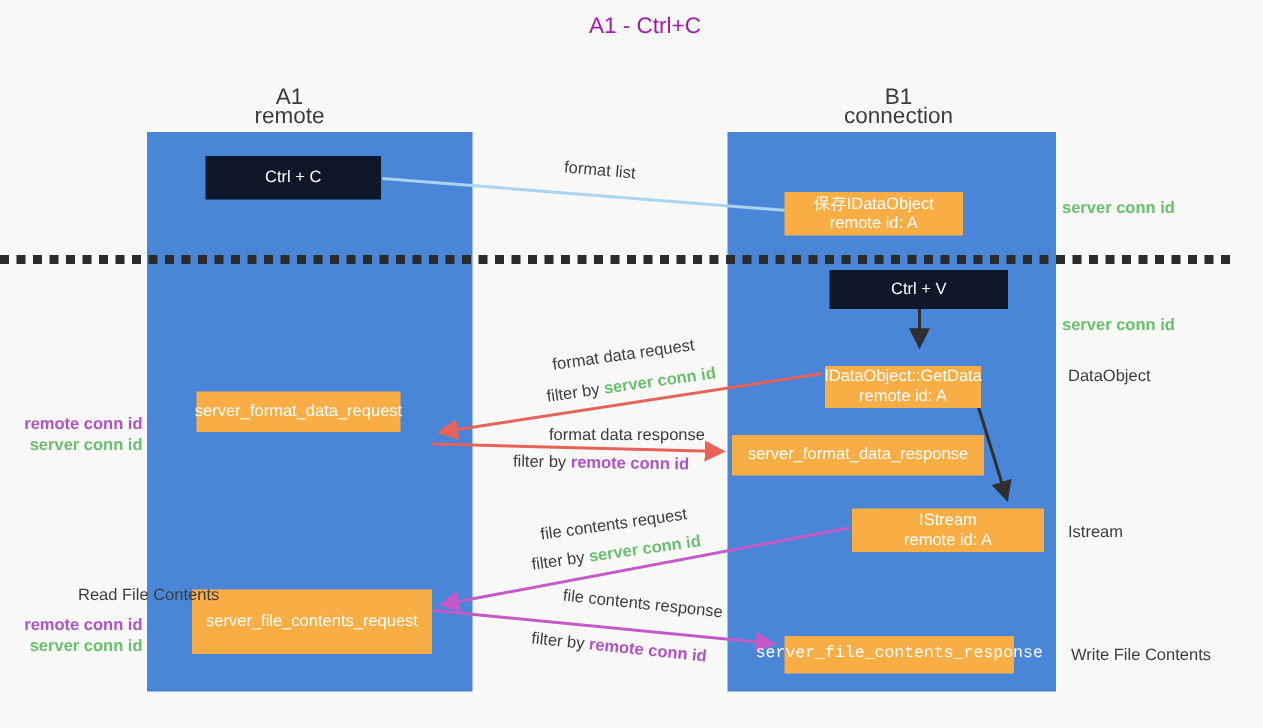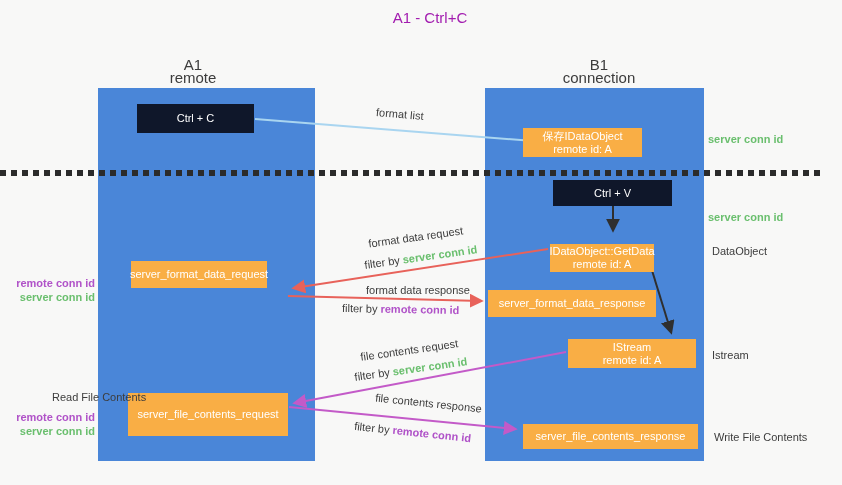--- a/index.html
+++ b/index.html
@@ -102,21 +102,21 @@
 
   <div class="box orange" style="left:568px;top:339px;width:128px;height:29px;">
     <div>IStream</div>
     <div>remote id: A</div>
   </div>
 
   <div class="box orange" style="left:128px;top:393px;width:160px;height:43px;">
     <div>server_file_contents_request</div>
   </div>
 
-  <div class="box orange" style="left:523px;top:424px;width:175px;height:25px;">
+  <div class="box orange" style="left:523px;top:424px;width:153px;height:25px;font-family:Liberation Mono, monospace;">
     <div>server_file_contents_response</div>
   </div>
 
   <div class="lbl dark-t" style="left:376px;top:108px;transform:rotate(5deg);">format list</div>
 
   <div class="lbl dark-t" style="left:368px;top:231px;transform:rotate(-8deg);">format data request</div>
   <div class="lbl" style="left:364px;top:251px;transform:rotate(-8deg);">
     <span class="dark-t">filter by</span>
     <span class="green-t">server conn id</span>
   </div>

